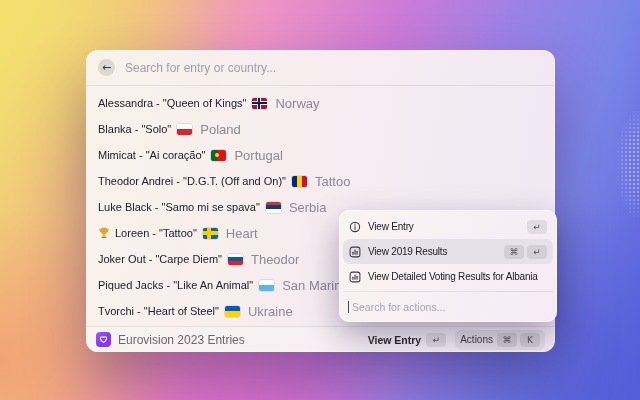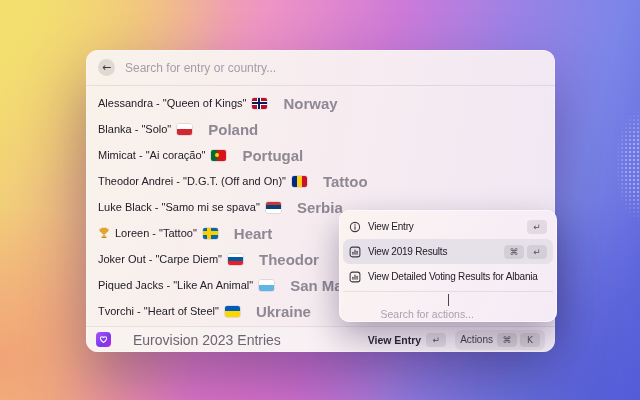--- a/index.html
+++ b/index.html
@@ -36,41 +36,41 @@
        font:12px "Liberation Sans",sans-serif;color:#33303a;min-width:0;}
   .search-input::placeholder{color:#a39daa;}
   .dropdown{width:156px;height:21px;border-radius:7px;flex:0 0 auto;
        background:rgba(255,255,255,.55);border:1px solid rgba(0,0,0,.07);
        display:flex;align-items:center;padding:0 8px 0 10px;box-sizing:border-box;}
   .dropdown .val{font-size:11px;font-weight:700;color:#2c2a33;flex:1;}
   .chev{width:10px;height:10px;color:#6c6772;}
   .list{position:absolute;top:36px;bottom:26px;left:0;right:0;padding:4px 8px 0;overflow:hidden;}
   .row{height:26px;display:flex;align-items:center;gap:6px;padding:0 4px;border-radius:6px;}
   .row .title{font-size:11px;font-weight:500;color:#22202a;white-space:nowrap;}
-  .row .country{font-size:15px;color:#8e8894;white-space:nowrap;margin-left:10px;font-weight:bold;}
+  .row .country{font-size:13px;color:#8e8894;white-space:nowrap;margin-left:2px;}
   .trophy{width:12px;height:12px;display:inline-flex;margin-right:-1px;}
   
   .flag{position:relative;display:inline-flex;width:15px;height:11px;border-radius:2px;
         overflow:hidden;flex:0 0 auto;box-shadow:0 0 0 .5px rgba(0,0,0,.18);}
   .flag i{flex:1;display:block;}
   .flag b{position:absolute;display:block;}
   .flag .cv{left:30%;width:24%;top:0;height:100%;}
   .flag .ch{top:33%;height:34%;left:0;width:100%;}
   .flag .cv.in{left:36%;width:12%;}
   .flag .ch.in{top:42%;height:16%;}
   .flag .em{left:4px;top:3.5px;width:4px;height:4px;border-radius:50%;}
   
   .footer{position:absolute;left:0;right:0;bottom:0;height:26px;
         border-top:1px solid rgba(0,0,0,.08);background:rgba(255,255,255,.22);
         border-radius:0 0 12px 12px;
         display:flex;align-items:center;padding:0 10px;gap:7px;box-sizing:border-box;}
   .appicon{width:15px;height:15px;border-radius:4px;flex:0 0 auto;
         background:linear-gradient(135deg,#a855f7,#7c3aed 60%,#c026d3);
         display:flex;align-items:center;justify-content:center;}
-  .footer .applabel{font-size:14px;color:#6b6570;margin-left:15px;}
+  .footer .applabel{font-size:12px;color:#6b6570;}
   .footer .right{margin-left:auto;display:flex;align-items:center;gap:5px;}
   .footer .primary{font-size:10.5px;font-weight:700;color:#2a2a32;}
   .key{min-width:16px;height:14px;padding:0 2px;border-radius:4px;background:rgba(0,0,0,.08);
         display:inline-flex;align-items:center;justify-content:center;
         font:9px "DejaVu Sans",sans-serif;color:#55515c;}
   .actions-pill{display:flex;align-items:center;gap:4px;padding:3px 5px;border-radius:6px;
         background:rgba(0,0,0,.055);margin-left:4px;}
   .actions-pill .lbl{font-size:10px;color:#44404a;}
   
   .panel{
@@ -78,21 +78,21 @@
     background:linear-gradient(115deg,#faf4f0 0%,#f8eff5 55%,#f4ebf6 100%);
     box-shadow:0 14px 34px rgba(30,15,60,.35), inset 0 0 0 1px rgba(255,255,255,.5);
     padding:4px;box-sizing:border-box;z-index:5;
   }
   .action-row{height:25px;border-radius:7px;display:flex;align-items:center;gap:7px;padding:0 6px;}
   .action-row.sel{background:#e6e0e9;}
   .action-row .aicon{width:12px;height:12px;color:#3a3740;flex:0 0 auto;display:inline-flex;}
   .action-row .albl{font-size:10px;font-weight:500;letter-spacing:-.2px;color:#232028;white-space:nowrap;}
   .action-row .keys{margin-left:auto;display:flex;gap:3px;}
   .pdivider{height:1px;background:rgba(0,0,0,.08);margin:2px 0;}
-  .psearch{height:26px;display:flex;align-items:center;padding:0 5px;gap:1px;flex-direction:column;}
+  .psearch{height:26px;display:flex;align-items:center;padding:0 5px;gap:1px;}
   .caret{width:1px;height:12px;background:#4a4650;flex:0 0 auto;}
   .psearch input{flex:1;border:none;outline:none;background:transparent;min-width:0;
         font:10.5px "Liberation Sans",sans-serif;color:#33303a;}
   .psearch input::placeholder{color:#a8a2ae;}
   svg{display:block;}
 </style>
 </head>
 <body>
 
 <div class="dots"></div>

